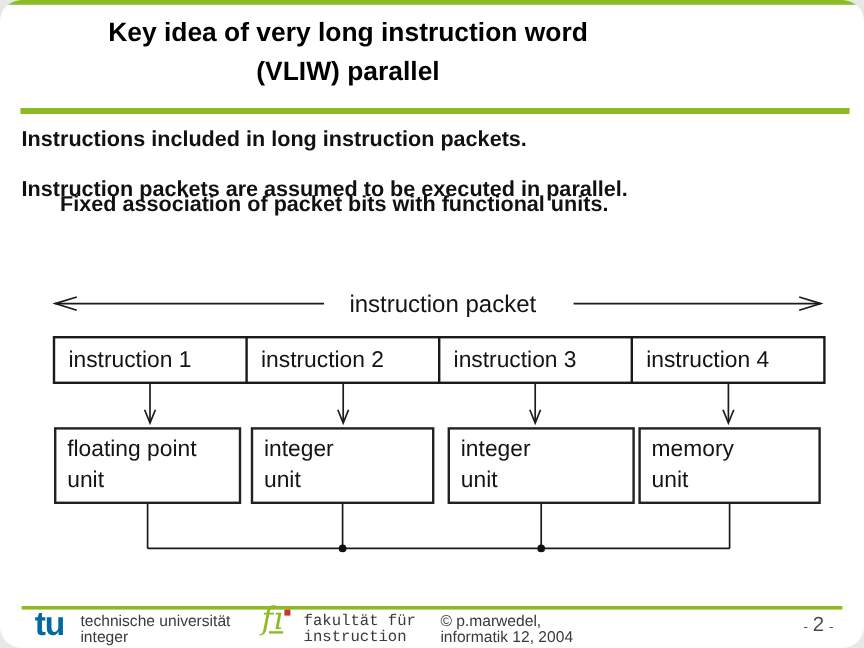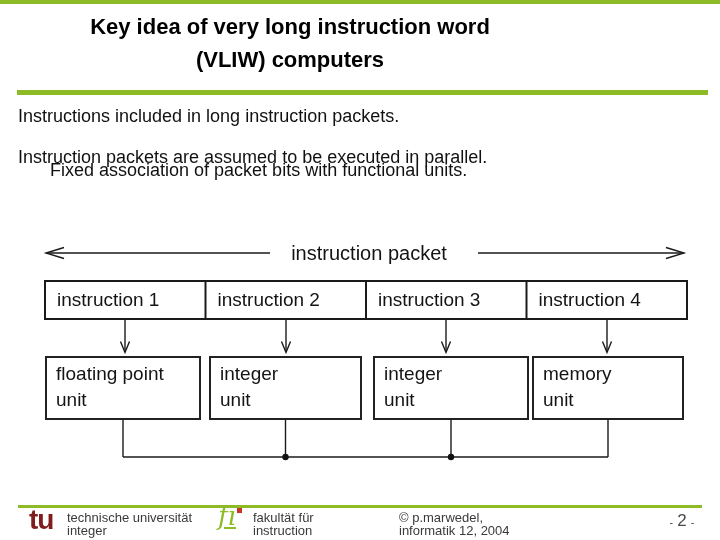--- a/index.html
+++ b/index.html
@@ -2,86 +2,87 @@
 <html><head>
 <meta charset="utf-8">
 <style>
   html,body{margin:0;padding:0;background:#e8e8e8;}
   .slide{
     position:relative;
     width:720px;height:540px;
     background:#ffffff;
     overflow:hidden;
     font-family:"Liberation Sans", sans-serif;
+    border-radius:18px;
   }
   .topbar{
     position:absolute;left:0;top:0;width:720px;height:4px;
     background:#8CBB26;
   }
   .title{
     position:absolute;left:10px;top:10px;width:560px;
     font-size:22px;font-weight:bold;line-height:33px;
     color:#000;text-align:center;
   }
   .title-underline{
     position:absolute;left:17px;top:90px;width:691px;height:5px;
     background:#8CBB26;
   }
   .body-line{
     position:absolute;left:18px;
-    font-size:18px;color:#111;white-space:nowrap;
+    font-size:18px;color:#111;white-space:nowrap;font-weight:bold;
   }
   .bl1{top:106px;} .bl2{top:147px;} .bl3{top:160px;margin-left:32px;}
   .diagram{
     position:absolute;left:0;top:228px;width:720px;height:245px;
   }
   .diagram text{
     font-family:"Liberation Sans", sans-serif;
     fill:#141414;
   }
   .footer-line{
     position:absolute;left:18px;top:505px;width:684px;height:3px;
     background:#8CBB26;
   }
   .tu-logo{
     position:absolute;left:29px;top:506px;
     font-size:28px;font-weight:bold;letter-spacing:-1px;line-height:1;
-    color:#7f1d1d;
+    color:#0369a1;
   }
   .fi-logo{
     position:absolute;left:218px;top:503px;
     font-family:"DejaVu Serif", serif;font-style:italic;
     font-size:26px;line-height:1;color:#8CBB26;text-decoration:underline;
   }
   .fi-dot{
     position:absolute;left:237px;top:508px;width:5px;height:5px;
     background:#C93526;
   }
   .footer-text{
     position:absolute;top:512px;
     font-size:13px;line-height:12.5px;color:#3a3a3a;white-space:nowrap;
   }
-  .ft-inst{left:67px;} .ft-fac{left:253px;} .ft-credit{left:367px;margin-left:32px;}
+  .ft-inst{left:67px;} .ft-fac{left:253px;font-family:Liberation Mono, monospace;} .ft-credit{left:367px;}
   .page-num{
     position:absolute;left:652px;top:511px;width:60px;
     color:#4a4a4a;text-align:center;white-space:nowrap;
   }
   .pg-d{font-size:11px;}
   .pg-n{font-size:17px;margin:0 4px;}
 </style>
 </head>
 <body>
 
 <div class="slide">
 
   <div class="topbar"></div>
 
   <div class="title">
     <div>Key idea of very long instruction word</div>
-    <div>(VLIW) computers</div>
+    <div>(VLIW) parallel</div>
   </div>
 
   <div class="title-underline"></div>
 
   <div class="body-line bl1">Instructions included in long instruction packets.</div>
   <div class="body-line bl2">Instruction packets are assumed to be executed in parallel.</div>
   <div class="body-line bl3">Fixed association of packet bits with functional units.</div>
 
   <svg class="diagram" viewBox="0 0 720 245" xmlns="http://www.w3.org/2000/svg">
 

